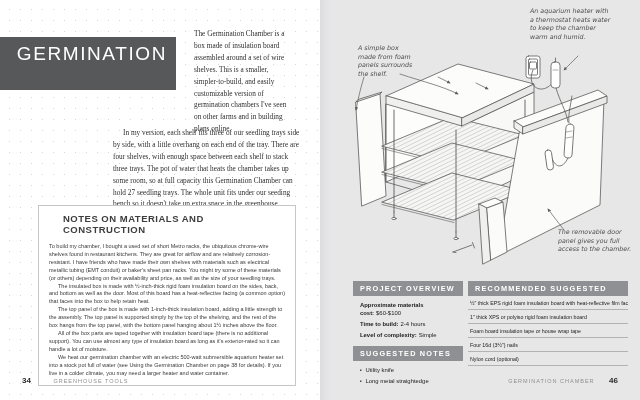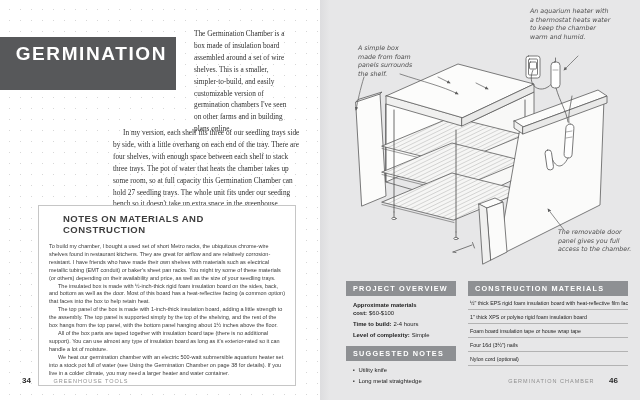--- a/index.html
+++ b/index.html
@@ -10,21 +10,21 @@
     background-color:#ffffff;
     background-image:radial-gradient(circle,#d7d7d7 0.8px,rgba(0,0,0,0) 1px);
     background-size:11px 11px;background-position:4px 4px;
   }
   .page.right{background:linear-gradient(to right,#dddddf 0,#e7e7e8 10px);}
 
   
   .title-block{
     position:absolute;left:0;top:37px;width:176px;height:53px;background:#57585a;
     color:#fff;text-align:right;box-sizing:border-box;padding:6px 9px 0 0;
-    font-weight:bold;font-size:19px;line-height:21px;letter-spacing:1.6px;
+    font-weight:normal;font-size:19px;line-height:21px;letter-spacing:1.6px;
   }
   .intro-1{position:absolute;left:194px;top:28px;width:100px;margin:0;
     font-family:"Liberation Serif",serif;font-size:7.3px;line-height:11.9px;color:#2e2e2e;}
   .intro-2{position:absolute;left:97px;top:111px;width:187px;margin:16px;text-indent:10px;
     font-family:"Liberation Serif",serif;font-size:7.3px;line-height:11.9px;color:#2e2e2e;}
   .notes-box{position:absolute;left:38px;top:205px;width:258px;min-height:156px;
     box-sizing:border-box;border:1px solid #c6c6c6;background:#fff;padding:7px 10px 8px 10px;}
   .notes-box h2{margin:0 0 8px 0;font-size:9.5px;font-weight:bold;letter-spacing:0.5px;color:#3d3d3d;padding-left:14px;}
   .np{margin:0;font-size:5.5px;line-height:7.9px;color:#3a3a3a;}
   .np.ind{text-indent:9px;}
@@ -36,21 +36,21 @@
   .page.right .page-footer .section{margin-right:12px;}
 
   
   .illus{position:absolute;left:0;top:0;}
   .ann{position:absolute;font-style:italic;font-size:6.3px;line-height:8.6px;color:#4d4d4d;
     font-family:"DejaVu Sans",sans-serif;}
   .ann1{left:38px;top:44px;width:58px;}
   .ann2{left:210px;top:7px;width:84px;}
   .ann3{left:238px;top:228px;width:74px;}
 
-  .po-box{position:absolute;left:26px;top:281px;width:110px;}
+  .po-box{position:absolute;left:33px;top:281px;width:110px;}
   .rm-box{position:absolute;left:148px;top:281px;width:160px;}
   .bar{background:#8e9093;color:#fff;font-weight:bold;font-size:7.3px;letter-spacing:1.2px;
     padding:3px 4px 3px 7px;white-space:nowrap;overflow:hidden;}
   .po-rows{padding:5px 2px 5px 7px;}
   .po-row{margin:0 0 2.5px 0;font-size:5.9px;line-height:8.2px;color:#222;}
   .po-row .lbl{font-weight:bold;}
   .po-row .val{margin-left:2px;}
   ul.tools{list-style:none;margin:5px 0 0 0;padding:0 0 0 7px;}
   ul.tools li{font-size:5.9px;line-height:8px;color:#222;margin-bottom:2.5px;}
   ul.tools li::before{content:"\25AA";margin-right:3.5px;color:#444;font-size:5.5px;}
@@ -197,21 +197,21 @@
         </p>
       </div>
       <div class="bar">SUGGESTED NOTES</div>
       <ul class="tools">
         <li>Utility knife</li>
         <li>Long metal straightedge</li>
       </ul>
     </div>
 
     <div class="rm-box">
-      <div class="bar">CONSTRUCTION MATERIALS</div>
+      <div class="bar">RECOMMENDED SUGGESTED</div>
       <ul class="materials">
         <li>½" thick EPS rigid foam insulation board with heat-reflective film facing</li>
         <li>1" thick XPS or polyiso rigid foam insulation board</li>
         <li>Foam board insulation tape or house wrap tape</li>
         <li>Four 16d (3½") nails</li>
         <li>Nylon cord (optional)</li>
       </ul>
     </div>
 
     <div class="page-footer">

